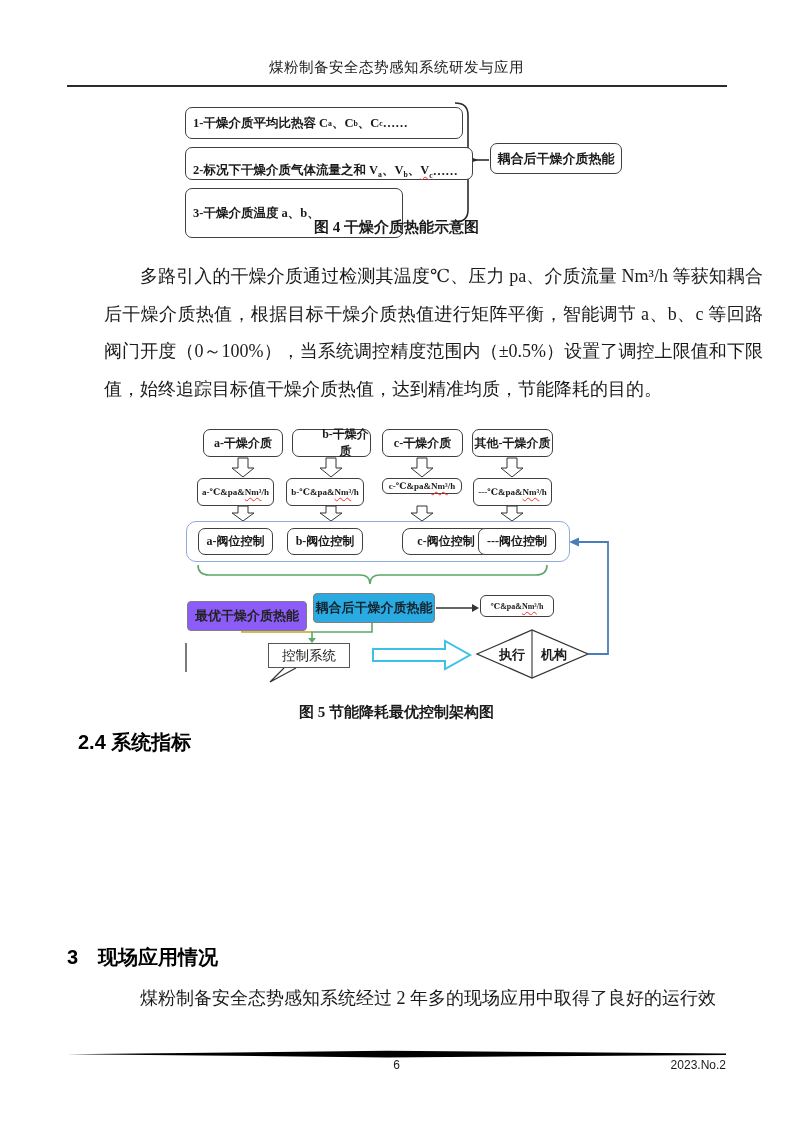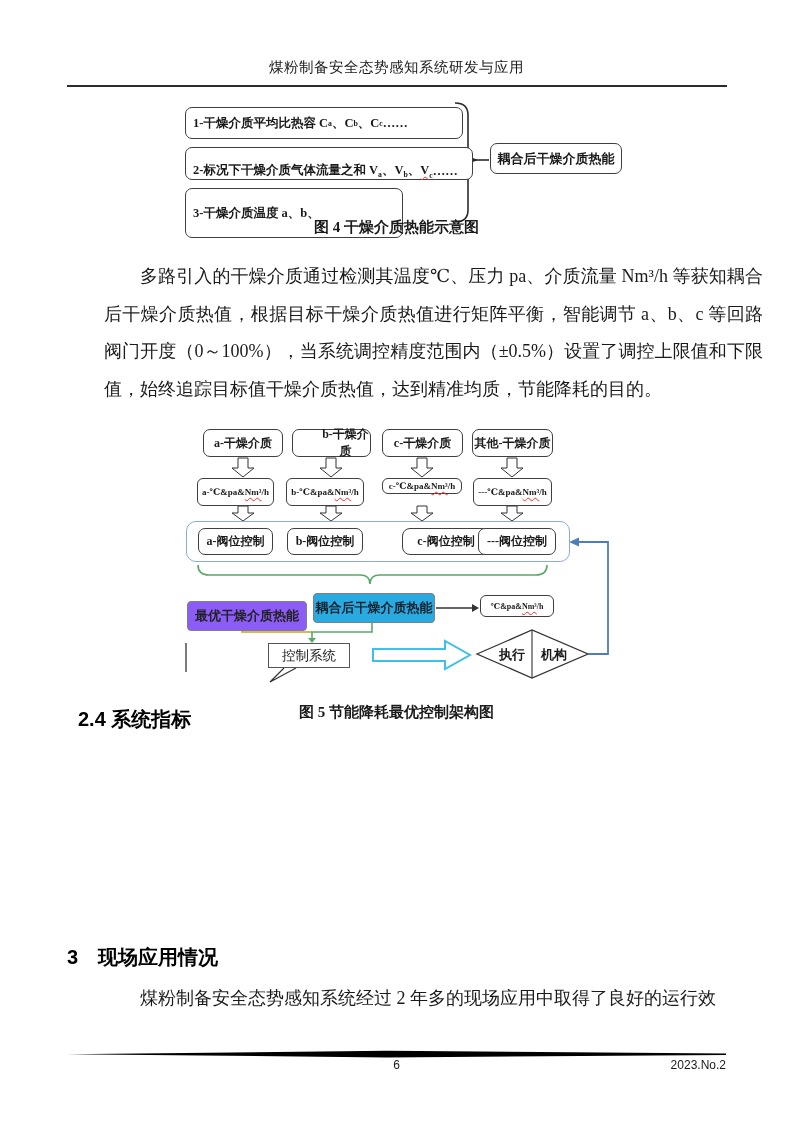--- a/index.html
+++ b/index.html
@@ -39,21 +39,21 @@
   .cpl-box{left:245px;top:168px;width:122px;height:30px;background:#29ABE2;border:1.5px solid #7f7f7f;
            border-radius:4px;font-size:13px;color:#15232e;}
   .sensor-box{left:412px;top:170px;width:74px;height:22px;font-size:8px;border-radius:6px;}
   .ctrl-box{left:200px;top:218px;width:82px;height:25px;border:1.3px solid #555;border-radius:0;
             font-weight:normal;font-size:13.5px;}
   .diamond-label{left:414px;top:221px;width:102px;display:flex;justify-content:center;gap:16px;
                  font-weight:bold;font-size:13px;}
 
   
   .h-sec{font-family:"Liberation Sans","DejaVu Sans",sans-serif;font-weight:bold;color:#000;}
-  .h24{left:78px;top:706px;font-size:20px;}
+  .h24{left:78px;top:729px;font-size:20px;}
   .h3{left:67px;top:944px;font-size:20px;white-space:pre;}
   .items{left:88px;top:757px;width:630px;font-size:18px;}
   .items .it{line-height:38px;white-space:nowrap;}
 
   
   .ftr-page{top:1058px;left:0;width:100%;text-align:center;
             font-family:"Liberation Sans","DejaVu Sans",sans-serif;font-size:12px;}
   .ftr-issue{top:1058px;right:67px;font-family:"Liberation Sans","DejaVu Sans",sans-serif;font-size:12px;}
 
   svg{position:absolute;left:0;top:0;overflow:visible;}

